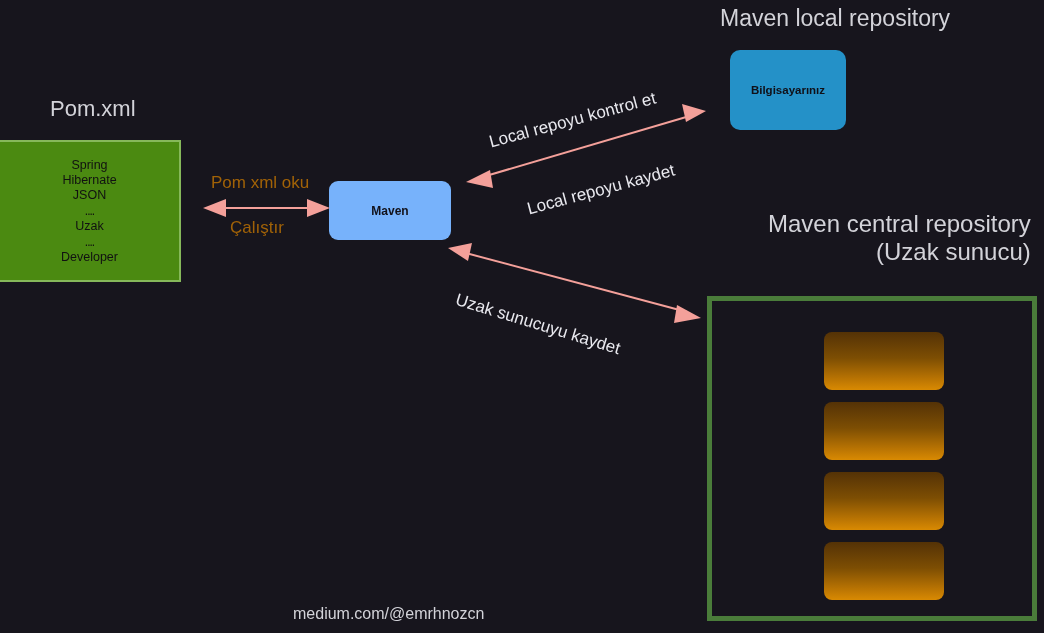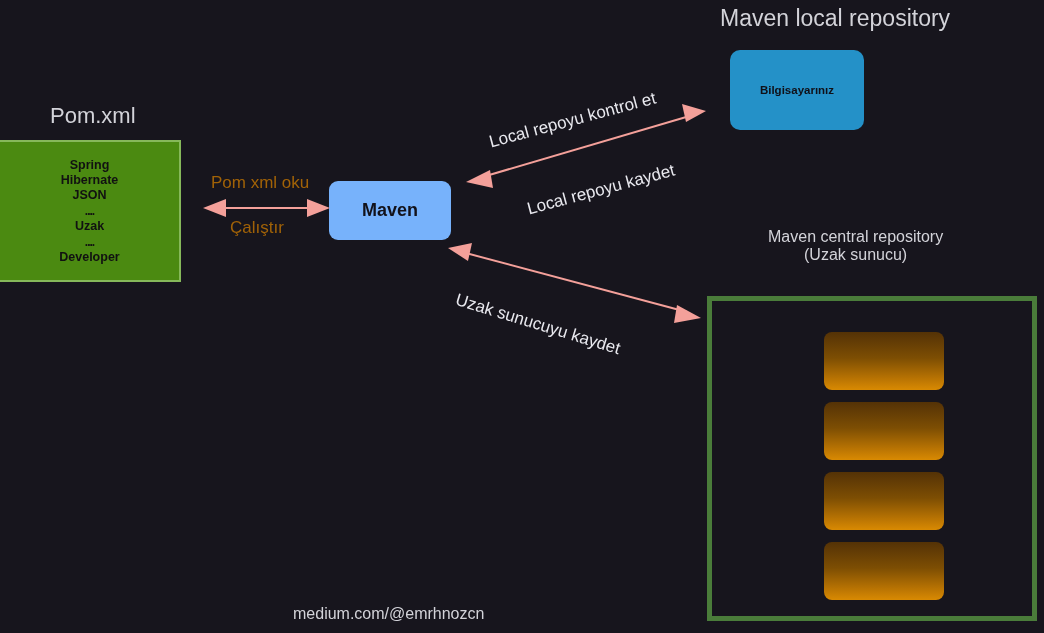--- a/index.html
+++ b/index.html
@@ -28,40 +28,39 @@
     color: #a16207;
     font-size: 17px;
     white-space: nowrap;
   }
 
   
   #pom-title {
     left: 50px;
     top: 96px;
     font-size: 22px;
-    margin-top: 7px;
   }
   #pom-box {
     position: absolute;
     left: -2px;
     top: 140px;
     width: 183px;
     height: 142px;
     background: #4b8a11;
     border: 2px solid #86b85a;
     box-sizing: border-box;
     display: flex;
     flex-direction: column;
     align-items: center;
     justify-content: center;
   }
   #pom-box .line {
     color: #111;
     font-size: 12.5px;
-    font-weight: bold;
+    font-weight: normal;
     line-height: 15px;
     text-align: center;
   }
   #pom-box .line.dots {
     font-size: 12px;
     letter-spacing: -1px;
     line-height: 16px;
   }
 
   
@@ -70,54 +69,54 @@
     left: 329px;
     top: 181px;
     width: 122px;
     height: 59px;
     background: #77b2fb;
     border-radius: 9px;
     display: flex;
     align-items: center;
     justify-content: center;
     color: #12121a;
-    font-size: 18px;
+    font-size: 12px;
     font-weight: bold;
   }
 
   
   #local-repo-title {
     left: 720px;
     top: 5px;
     font-size: 23px;
   }
   #local-repo-box {
     position: absolute;
     left: 730px;
     top: 50px;
-    width: 134px;
+    width: 116px;
     height: 80px;
     background: #2491c8;
     border-radius: 10px;
     display: flex;
     align-items: center;
     justify-content: center;
     color: #101018;
     font-size: 11.5px;
     font-weight: bold;
   }
 
   
   #central-repo-title {
     left: 768px;
-    top: 228px;
-    font-size: 16px;
+    top: 210px;
+    font-size: 24px;
     text-align: center;
   }
-  #central-repo-title .l2 { display: block; text-align: center; }
+  #central-repo-title .l2 { display: block; text-align: right; }
   #central-repo-box {
     position: absolute;
     left: 707px;
     top: 296px;
     width: 330px;
     height: 325px;
     background: #17151d;
     border: 5px solid #4a7c3a;
     box-sizing: border-box;
   }

